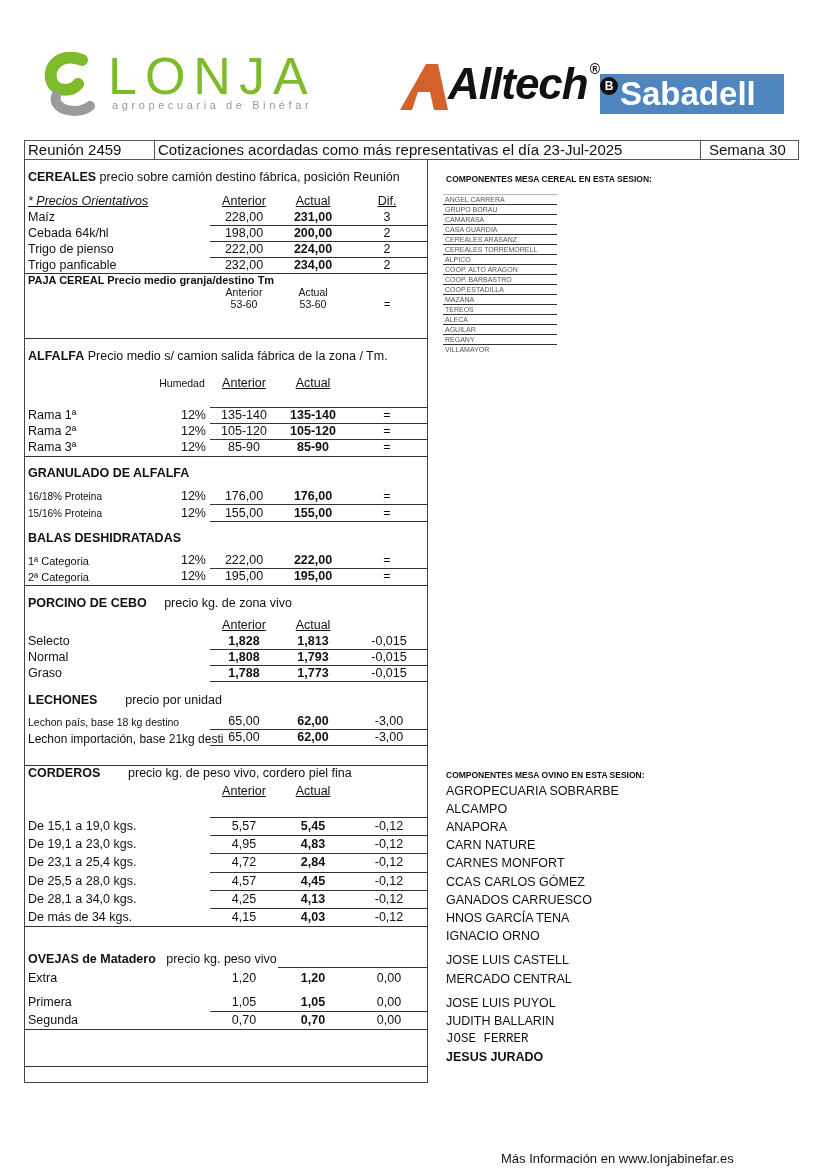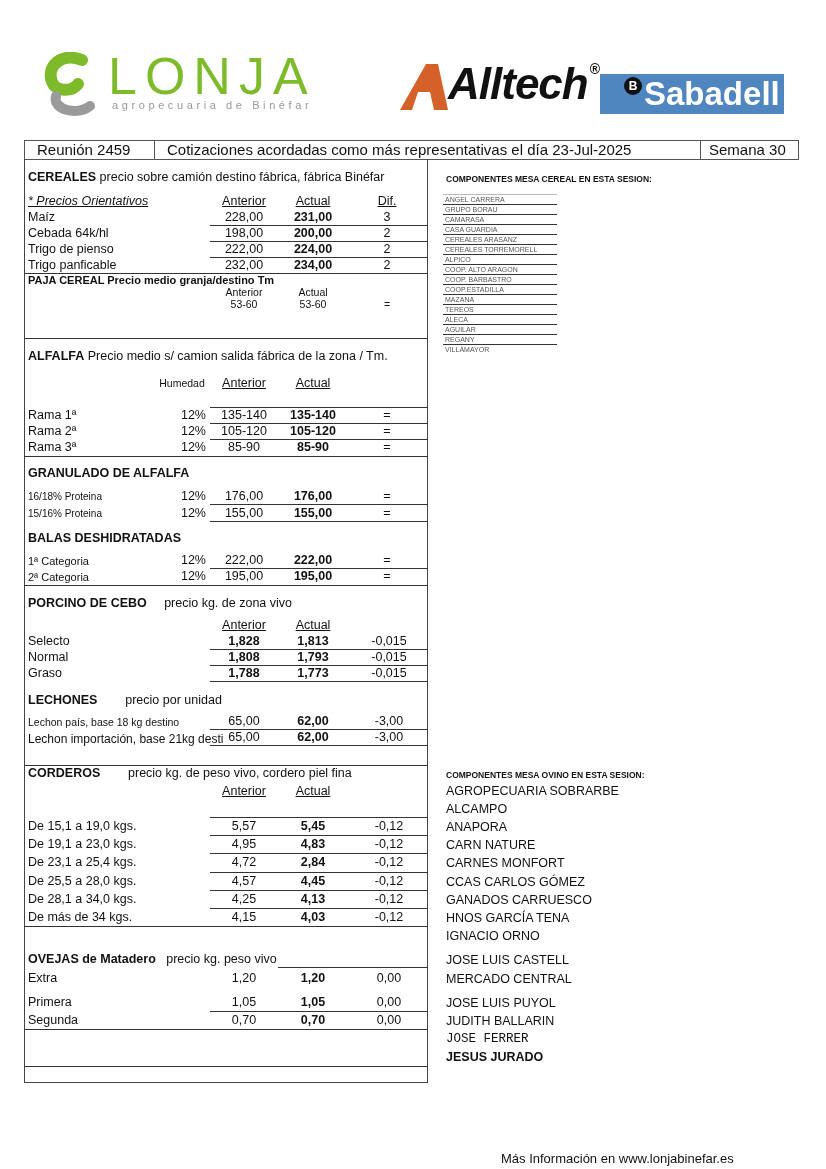--- a/index.html
+++ b/index.html
@@ -3,24 +3,24 @@
 <meta charset="utf-8">
 <style>
 *{box-sizing:border-box;margin:0;padding:0}
 body{width:826px;height:1169px;background:#fff;position:relative;font-family:"Liberation Sans",sans-serif;color:#111;overflow:hidden}
 .abs{position:absolute}
 
 .lonja-word{left:108px;top:50px;font-size:52px;color:#7dbb2a;letter-spacing:8px;font-weight:400;line-height:1}
 .lonja-sub{left:112px;top:99px;font-size:11px;color:#999;letter-spacing:3.6px}
 .alltech{left:402px;top:62px;font-size:44px;font-weight:700;font-style:italic;color:#111;letter-spacing:-1px;line-height:1}
 .alltech .reg{font-size:14px;font-style:normal;vertical-align:top;margin-left:2px}
-.sabadell{left:600px;top:74px;width:184px;height:40px;background:#4f86c0;color:#fff;font-size:33px;font-weight:700;line-height:40px;padding-left:24px}
+.sabadell{left:600px;top:74px;width:184px;height:40px;background:#4f86c0;color:#fff;font-size:33px;font-weight:700;line-height:40px;padding-left:0}
 .sabadell .b{display:inline-block;width:18px;height:18px;border-radius:50%;background:#111;color:#fff;font-size:12px;line-height:18px;text-align:center;vertical-align:top;margin-top:3px;margin-right:2px}
 
-.hdr{top:140px;height:20px;border:1px solid #555;font-size:15px;line-height:18px;padding-left:12px}
+.hdr{top:140px;height:20px;border:1px solid #555;font-size:15px;line-height:18px;padding-left:3px}
 
 .leftbox{left:24px;top:159px;width:404px;height:924px;border:1px solid #444;border-top:none}
 .hl{height:1px;background:#333}
 .t{font-size:12.5px;white-space:nowrap}
 .sm{font-size:10px}
 .b{font-weight:700}
 .u{text-decoration:underline}
 .r{text-align:right}
 .c{text-align:center}
 .cereal-list{left:443px;top:194px;width:114px}
@@ -45,21 +45,21 @@
 </div>
 <div class="abs alltech" style="left:448px"><span>Alltech</span><span class="reg">®</span></div>
 <div class="abs sabadell"><span class="b">B</span><span>Sabadell</span></div>
 
 <div class="abs hdr" style="left:24px;width:131px">Reunión  2459</div>
 <div class="abs hdr" style="left:154px;width:547px">Cotizaciones acordadas como más representativas el día 23-Jul-2025</div>
 <div class="abs hdr" style="left:700px;width:99px;padding-left:8px">Semana  30</div>
 
 <div class="abs leftbox"></div>
 
-<div class="abs t" style="left:28px;top:170px"><span class="b">CEREALES</span> <span>precio sobre camión destino fábrica, fábrica Binéfar</span></div>
+<div class="abs t" style="left:28px;top:170px"><span class="b">CEREALES</span> <span>precio sobre camión destino fábrica, posición Reunión</span></div>
 <div class="abs t u" style="left:28px;top:194px;font-style:italic">* Precios Orientativos</div>
 <div class="abs t u c" style="left:216px;top:194px;width:56px">Anterior</div>
 <div class="abs t u c" style="left:287px;top:194px;width:52px">Actual</div>
 <div class="abs t u c" style="left:370px;top:194px;width:34px">Dif.</div>
 
 <div>
   <div class="abs" style="left:24px;top:210px;width:404px">
     <div class="abs t" style="left:4px;top:0">Maíz</div>
     <div class="abs t c" style="left:192px;width:56px">228,00</div>
     <div class="abs t c b" style="left:263px;width:52px">231,00</div>

